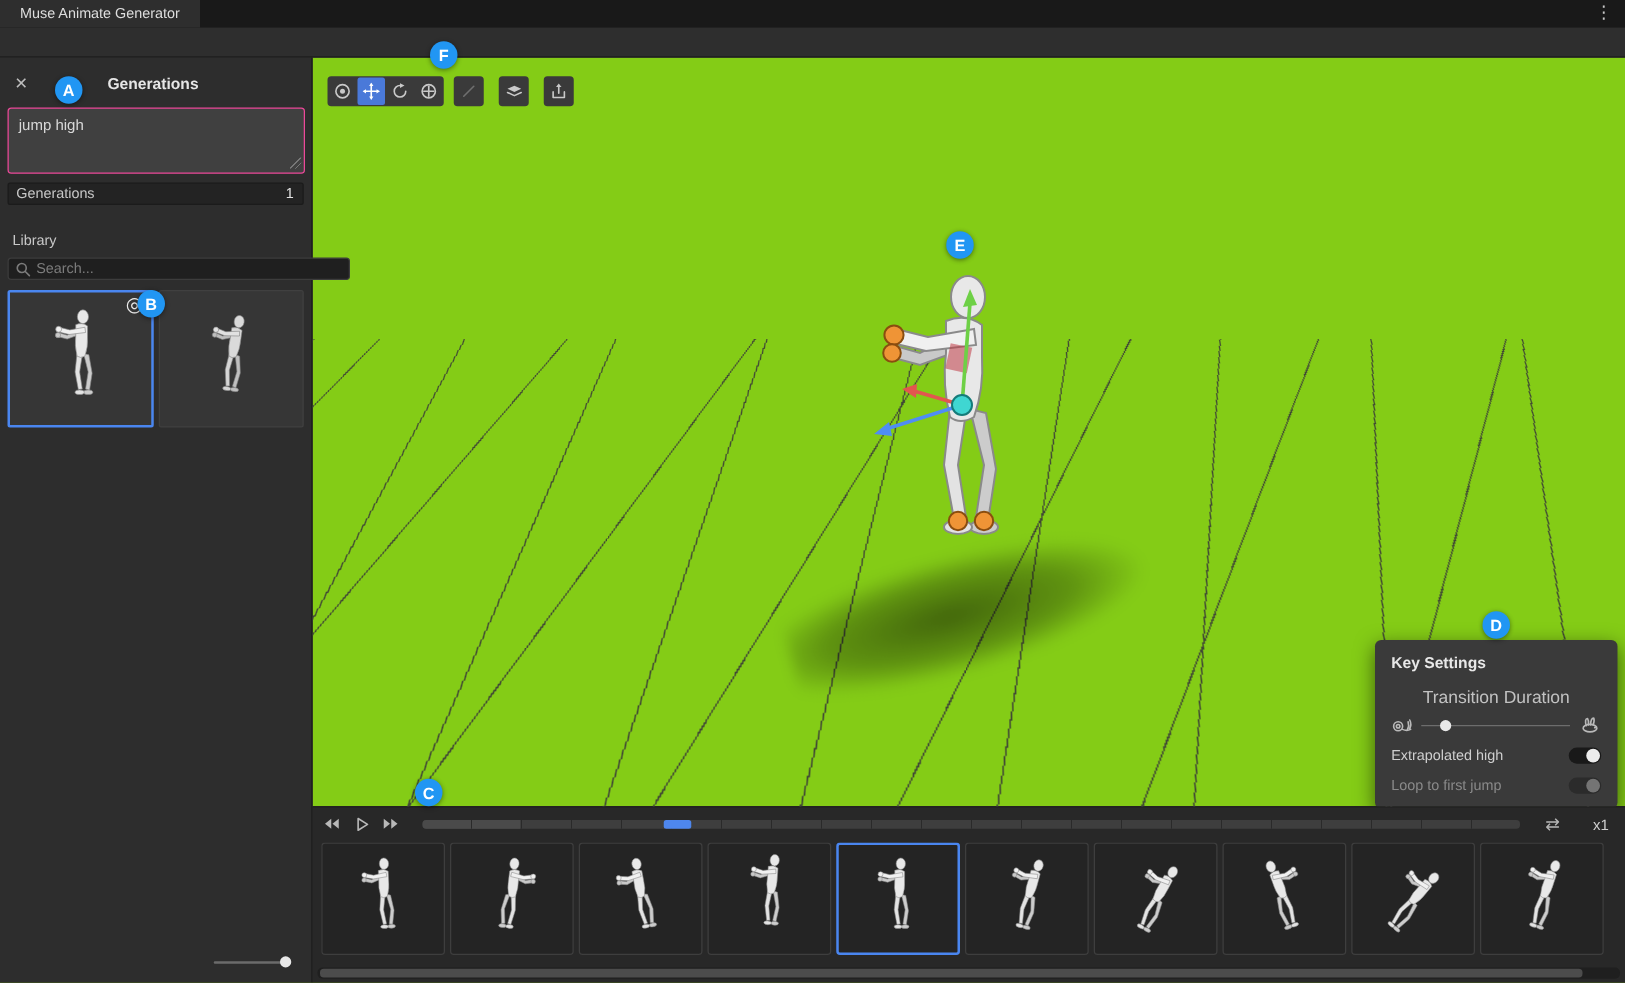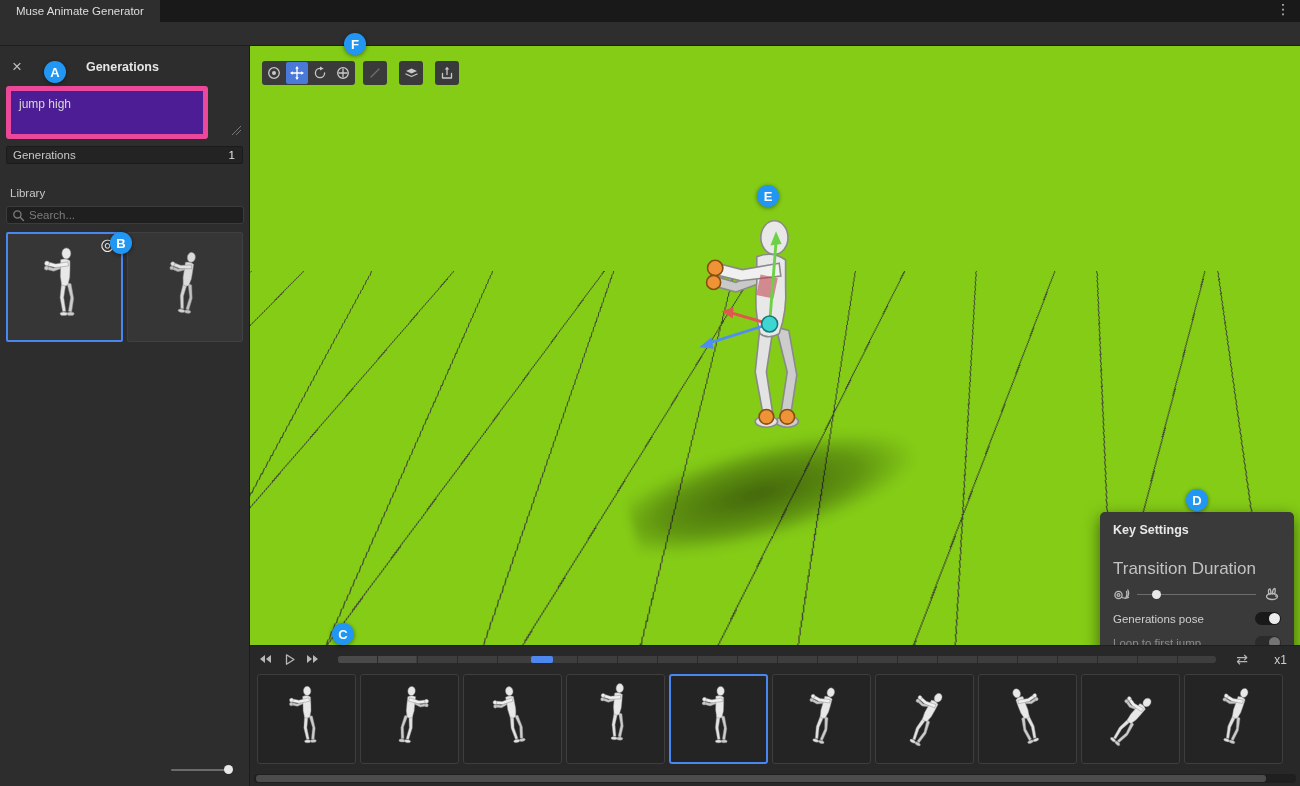--- a/index.html
+++ b/index.html
@@ -10,33 +10,33 @@
   .tabbar{position:absolute;top:0;left:0;right:0;height:22px;background:#191919;display:flex;align-items:stretch;z-index:5;}
   .tab{background:#2e2e2e;padding:0 16px;font-size:11.5px;color:#dedede;display:flex;align-items:center;}
   .menu-dots{margin-left:auto;color:#c8c8c8;font-size:14px;padding:1px 10px 0;cursor:default;}
   .subbar{position:absolute;top:22px;left:0;right:0;height:24px;background:#2e2e2e;border-bottom:1px solid #1e1e1e;z-index:4;}
 
   
   .sidebar{position:absolute;top:46px;left:0;width:250px;bottom:0;background:#2d2d2d;border-right:1px solid #1c1c1c;z-index:3;}
   .sb-header{display:flex;align-items:center;padding:14px 12px 10px;}
   .close-ic{font-size:17px;color:#bdbdbd;line-height:14px;cursor:default;}
   .sb-title{font-weight:bold;font-size:12.5px;color:#e6e6e6;margin-left:64px;}
-  .prompt-box{margin:2px 6px 0;height:53px;background:#4c1d95;border:5px solid #ec4899;border-radius:3px;width:202px;
+  .prompt-box{margin:2px 6px 0;height:53px;background:#404040;border:1px solid #ec4899;border-radius:3px;width:238px;
     padding:6px 8px;font-family:"Liberation Sans",sans-serif;font-size:12px;color:#d8d8d8;resize:none;display:block;position:relative;}
   .prompt-wrap{position:relative;}
   .prompt-grip{position:absolute;right:8px;bottom:4px;width:9px;height:9px;
     background:linear-gradient(135deg,transparent 0 45%,#777 45% 52%,transparent 52% 70%,#777 70% 77%,transparent 77%);}
   .field-row{margin:7px 6px 0;height:18px;background:#232323;border:1px solid #1b1b1b;border-radius:2px;display:flex;align-items:center;font-size:11.5px;}
   .field-label{padding-left:6px;color:#c8c8c8;}
   .field-label.chip{margin-left:5px;padding:1px 4px;background:#5d5d5d;color:#f0f0f0;border-radius:2px;}
   .field-value{margin-left:auto;padding-right:7px;color:#e2e2e2;}
   .generate-btn{margin:9px 6px 0;height:20px;background:#4e86f5;border-radius:3px;color:#fff;font-size:12px;display:flex;align-items:center;justify-content:center;cursor:default;}
   .library-label{margin:23px 0 4px 10px;font-size:11.5px;color:#c8c8c8;}
   .search-wrap{position:relative;margin:7px 6px 0;}
-  .search-input{width:238px;height:18px;background:#1f1f1f;border:1px solid #3c3c3c;border-radius:3px;color:#d8d8d8;font-size:11.5px;padding:0 6px 0 22px;outline:none;font-family:"Liberation Sans",sans-serif;}
+  .search-input{width:274px;height:18px;background:#1f1f1f;border:1px solid #3c3c3c;border-radius:3px;color:#d8d8d8;font-size:11.5px;padding:0 6px 0 22px;outline:none;font-family:"Liberation Sans",sans-serif;}
   .search-input::placeholder{color:#7c7c7c;}
   .search-ic{position:absolute;left:6px;top:3px;opacity:.75;}
   .lib-row{display:flex;gap:4px;margin:8px 6px 0;}
   .lib-thumb{width:118px;height:110px;background:#363636;border:1px solid #404040;border-radius:2px;position:relative;display:flex;align-items:center;justify-content:center;overflow:hidden;}
   .lib-thumb.selected{border:2px solid #4a86f0;}
   .lib-thumb svg.fig{height:84px;}
   .lib-thumb:nth-child(2) svg.fig{transform:rotate(8deg) scale(.9);opacity:.92;}
   .record-ic{position:absolute;top:3px;right:6px;color:#ececec;font-size:16px;line-height:16px;}
   .zoom-slider{position:absolute;bottom:11px;right:16px;width:62px;height:10px;}
   .zoom-track{position:absolute;top:4px;left:0;right:4px;height:2px;background:#6b6b6b;border-radius:1px;}
@@ -60,21 +60,21 @@
   .tool-btn{width:22px;height:22px;display:flex;align-items:center;justify-content:center;border-radius:2px;color:#c9c9c9;cursor:default;}
   .tool-btn.active{background:#4a79d9;color:#fff;}
   .tool-btn.disabled{color:#6f6f6f;}
   .tool-btn.solo{background:#3a3a3a;border-radius:3px;width:24px;height:24px;}
   .gap-s{margin-left:8px;} .gap-m{margin-left:12px;}
 
   
   .key-settings{position:absolute;left:850px;top:466px;width:194px;background:#3a3a3a;border-radius:5px;
     box-shadow:0 5px 16px rgba(0,0,0,.55);padding:11px 13px 12px;z-index:6;}
   .ks-title{font-weight:bold;font-size:12.5px;color:#e8e8e8;}
-  .ks-sub{margin-top:22px;font-size:17px;color:#c2c2c2;}
+  .ks-sub{margin-top:12px;font-size:14px;color:#c2c2c2;text-align:center;}
   .ks-slider-row{display:flex;align-items:center;margin-top:8px;gap:7px;color:#b9b9b9;}
   .ks-track-wrap{position:relative;flex:1;height:10px;}
   .ks-track{position:absolute;top:4.5px;left:0;right:0;height:1.5px;background:#6d6d6d;}
   .ks-knob{position:absolute;top:0.5px;width:9px;height:9px;border-radius:50%;background:#e9e9e9;}
   .toggle-row{display:flex;align-items:center;margin-top:11px;}
   .t-label{font-size:11.5px;color:#cfcfcf;}
   .toggle-row.dimmed .t-label{color:#8a8a8a;}
   .toggle{margin-left:auto;width:26px;height:13px;border-radius:7px;background:#191919;position:relative;}
   .toggle .knob{position:absolute;top:1px;left:1px;width:11px;height:11px;border-radius:50%;background:#9a9a9a;}
   .toggle.on .knob{left:auto;right:1px;background:#ececec;}
@@ -302,21 +302,21 @@
           <div class="ks-track"></div>
           <div class="ks-knob" style="left: 13%;"></div>
         </div>
         <svg width="18" height="14" viewBox="0 0 18 14">
           <ellipse class="ic-stroke" cx="9" cy="9.5" rx="5.5" ry="3"></ellipse>
           <path class="ic-stroke" d="M6 7.5 Q4.5 2 7 1.8 Q8.2 3.5 7.8 7 M9.5 7 Q9.5 1.5 12 1.5 Q12.8 3.5 11.5 7"></path>
           <circle class="ic-fill" cx="13" cy="9" r="0.9"></circle>
         </svg>
       </div>
       <div class="toggle-row">
-        <span class="t-label">Generations pose</span>
+        <span class="t-label">Extrapolated high</span>
         <div class="toggle on">
             <div class="knob"></div>
           </div>
       </div>
       <div class="toggle-row dimmed">
         <span class="t-label">Loop to first jump</span>
         <div class="toggle on">
             <div class="knob"></div>
           </div>
       </div>

